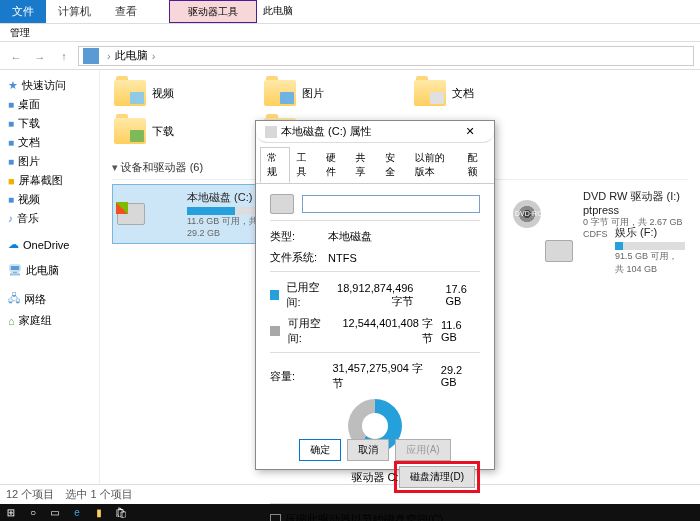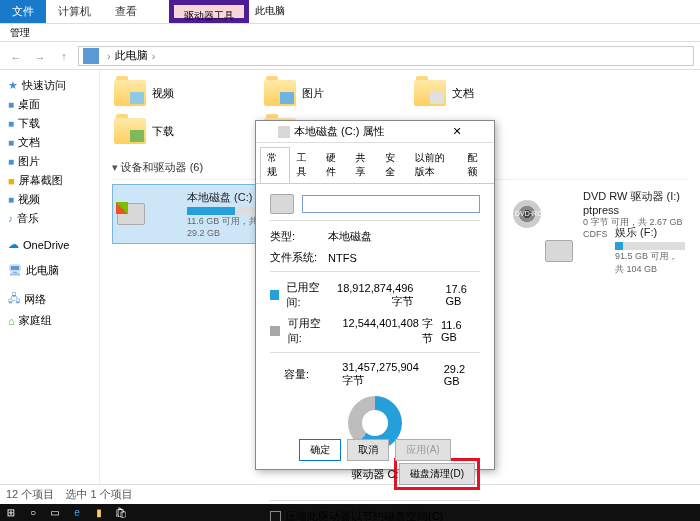--- a/index.html
+++ b/index.html
@@ -1,20 +1,20 @@
 <!DOCTYPE html>
 <html><head>
 <meta charset="utf-8">
 <style>
 *{margin:0;padding:0;box-sizing:border-box;font-family:"Microsoft YaHei","Segoe UI",sans-serif;font-size:11px;}
 body{width:700px;height:521px;background:#fff;position:relative;overflow:hidden;}
 .ribbon{height:24px;background:#fff;display:flex;border-bottom:1px solid #ddd;}
 .ribbon-tab{padding:4px 12px;color:#333;cursor:pointer;}
 .ribbon-tab.blue{background:#1979ca;color:#fff;}
-.ribbon-group{padding:4px 10px;background:#f8d7da;border:5px solid #4c1d95;font-size:10px;}
+.ribbon-group{padding:4px 18px;background:#f8d7da;border:1px solid #4c1d95;font-size:10px;}
 .nav{height:28px;display:flex;align-items:center;border-bottom:1px solid #ddd;padding:0 6px;gap:4px;}
 .nav-arrow{width:20px;height:20px;color:#888;text-align:center;line-height:20px;}
 .nav-path{flex:1;border:1px solid #ccc;height:20px;display:flex;align-items:center;padding:0 4px;background:#fff;}
 .nav-icon{width:16px;height:16px;background:#5b9bd5;margin-right:4px;}
 .main{display:flex;height:440px;}
 .sidebar{width:100px;border-right:1px solid #eee;padding:6px 4px;}
 .side-item{display:flex;align-items:center;padding:2px 4px;gap:4px;cursor:pointer;}
 .side-item .bullet{color:#4a90d9;font-size:10px;}
 .side-item .star{color:#4a90d9;}
 .side-group{margin-bottom:8px;}
@@ -32,21 +32,21 @@
 .drive-icon{width:28px;height:22px;background:#d8d8d8;border:1px solid #aaa;border-radius:2px;position:relative;}
 .drive-icon.win::after{content:"";position:absolute;left:-2px;top:-2px;width:12px;height:12px;background:linear-gradient(45deg,#f25022 0 50%,#7fba00 50% 100%);}
 .drive-info{flex:1;margin-left:36px;}
 .drive-name{color:#222;}
 .drive-sub{font-size:9px;color:#666;}
 .drive-bar{height:8px;background:#ddd;margin-top:2px;position:relative;}
 .drive-bar-fill{height:100%;background:#26a0da;}
 .dvd-icon{width:28px;height:28px;border-radius:50%;background:radial-gradient(circle,#444 0 20%,#888 20% 40%,#ccc 40% 100%);}
 .dvd-label{position:absolute;font-size:7px;color:#fff;left:2px;top:10px;}
 .dialog{position:absolute;left:255px;top:120px;width:240px;height:350px;background:#fff;border:1px solid #888;box-shadow:2px 2px 8px rgba(0,0,0,.3);z-index:10;}
-.dlg-title{height:22px;display:flex;align-items:center;padding:0 22px;background:#fff;border-bottom:1px solid #ddd;}
+.dlg-title{height:22px;display:flex;align-items:center;padding:0 9px;background:#fff;border-bottom:1px solid #ddd;border-radius:11px;}
 .dlg-title .icn{width:12px;height:12px;background:#d8d8d8;margin-right:4px;}
 .dlg-close{margin-left:auto;width:30px;text-align:center;cursor:pointer;}
 .dlg-tabs{display:flex;border-bottom:1px solid #ccc;padding:4px 4px 0;justify-content:center;}
 .dlg-tab{padding:3px 6px;font-size:10px;border:1px solid transparent;cursor:pointer;}
 .dlg-tab.active{border:1px solid #ccc;border-bottom:1px solid #fff;background:#fff;}
 .dlg-body{padding:10px 14px;}
 .dlg-row{display:flex;align-items:center;gap:8px;margin-bottom:6px;font-size:10px;}
 .dlg-input{flex:1;height:18px;border:1px solid #7a9fcf;}
 .dlg-sep{border-top:1px solid #ddd;margin:4px 0 8px;}
 .sq{width:10px;height:10px;}
@@ -264,21 +264,21 @@
         <span style="margin-left:24px">17.6 GB</span>
       </div>
     <div class="dlg-row">
         <div class="sq gray"></div>
         <span style="width:44px">可用空间:</span>
         <span style="width:95px;text-align:right">12,544,401,408 字节</span>
         <span style="">11.6 GB</span>
       </div>
     <div class="dlg-sep"></div>
     <div class="dlg-row">
-        <span style="width:56px;margin-left:14px">容量:</span>
+        <span style="width:56px;">容量:</span>
         <span style="width:95px;">31,457,275,904 字节</span>
         <span style="margin-left:8px">29.2 GB</span>
       </div>
     <div class="donut"></div>
     <div class="disk-clean">
       <span style="position:absolute;left:50%;transform:translateX(-50%)">驱动器 C:</span>
       <div class="highlight-box">
         <button class="btn">磁盘清理(D)</button>
       </div>
     </div>

